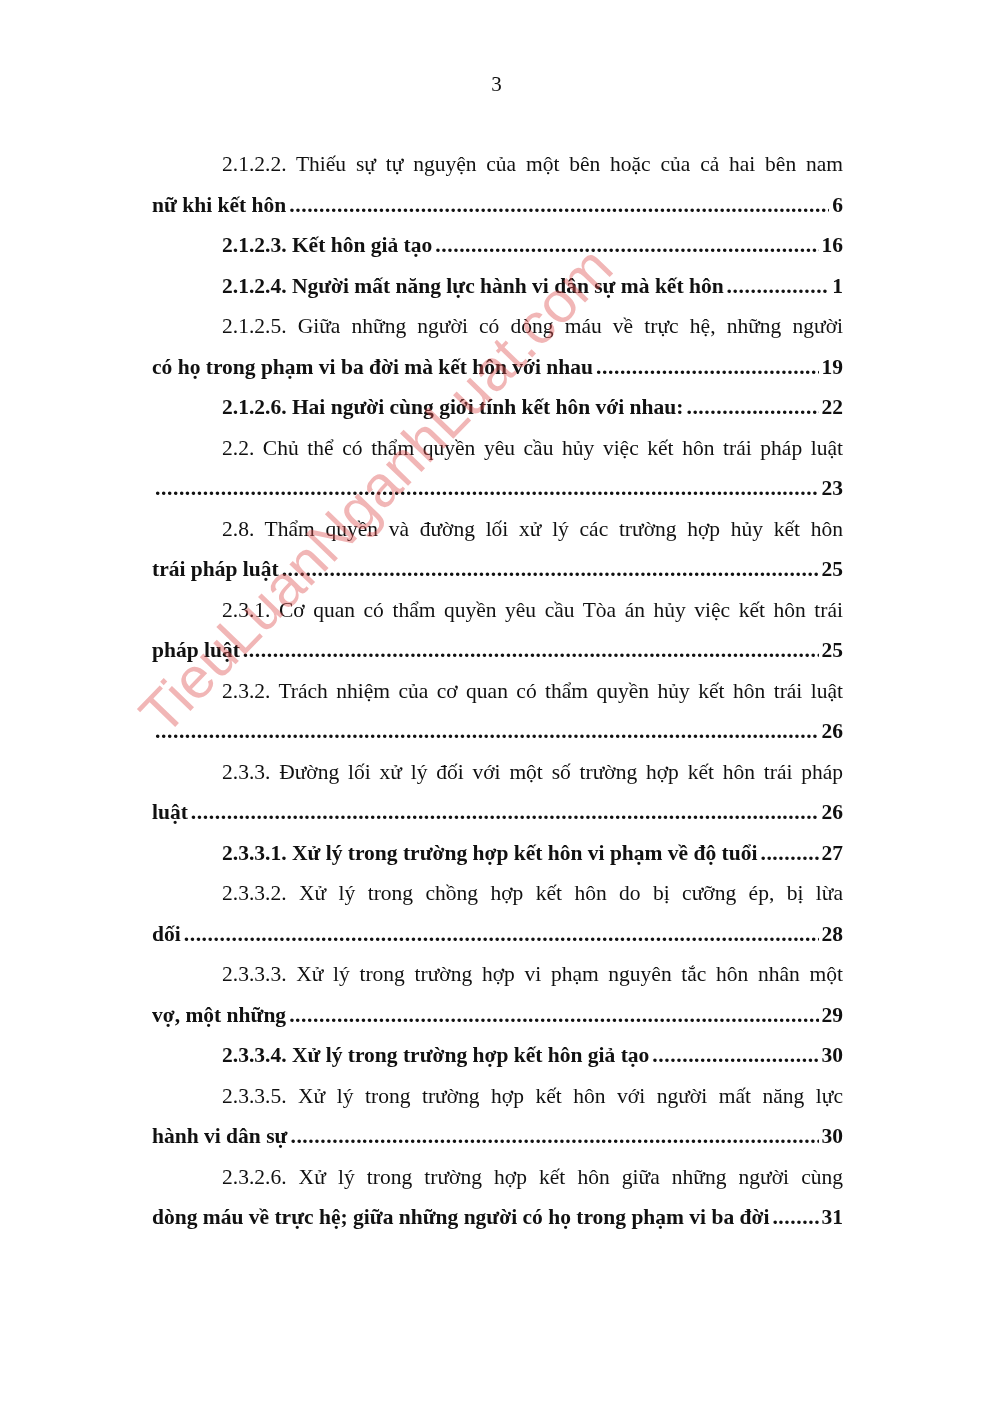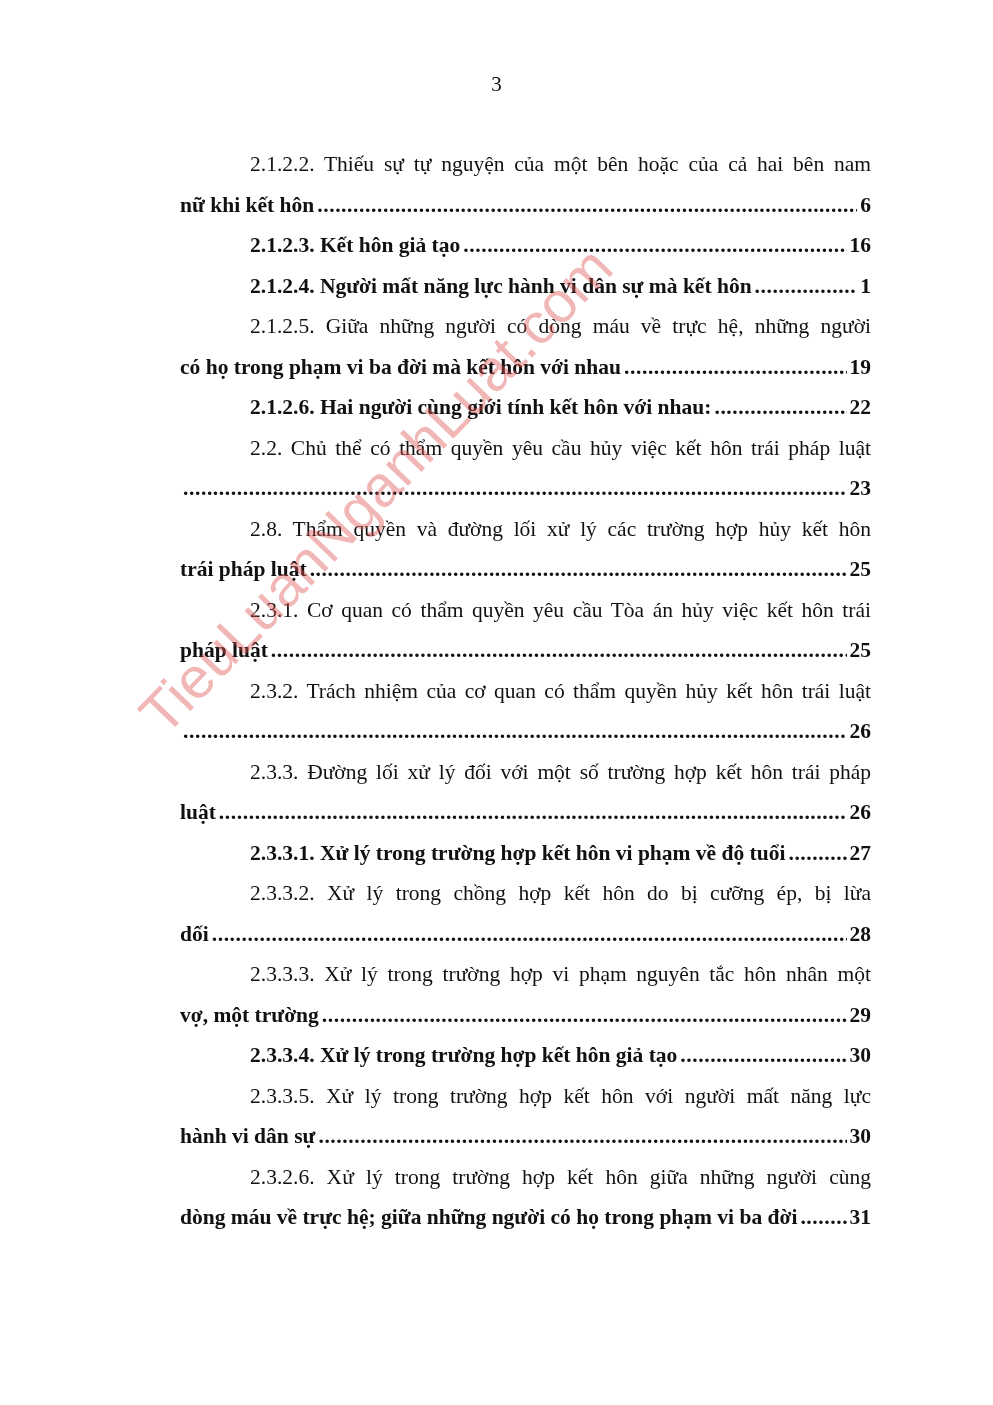--- a/index.html
+++ b/index.html
@@ -1,20 +1,20 @@
 <!DOCTYPE html>
 <html><head>
 <meta charset="utf-8">
 <style>
   html, body { margin: 0; padding: 0; background: #ffffff; }
   body { width: 993px; height: 1405px; position: relative; overflow: hidden;
          font-family: "Liberation Serif", "DejaVu Serif", serif; color: #111111; }
   .page-number { position: absolute; top: 70px; left: 0; width: 993px; text-align: center;
                  font-size: 21px; line-height: 28px; }
-  .toc { position: absolute; top: 144px; left: 152px; width: 691px; margin-left: 28px; }
+  .toc { position: absolute; top: 144px; left: 152px; width: 691px; }
   .entry { position: relative; }
   .line { height: 40.5px; line-height: 40.5px; font-size: 21.5px; white-space: nowrap; }
   .line.first { padding-left: 70px; text-align: justify; text-align-last: justify; }
   .line.last { display: flex; align-items: baseline; font-weight: bold; }
   .line.last.indented { padding-left: 70px; }
   .lead-text { flex: 0 0 auto; }
   .leader { flex: 1 1 auto; overflow: hidden; white-space: nowrap; margin: 0 3px; letter-spacing: 0.6px; }
   .leader::before { content: "..............................................................................................................................................................................................................................................................."; }
   .page-ref { flex: 0 0 auto; }
   .watermark { position: absolute; left: 150px; top: 690px; font-family: "Liberation Sans", "DejaVu Sans", sans-serif;
@@ -115,21 +115,21 @@
       <div class="line first">2.3.3.2. Xử lý trong chồng hợp kết hôn do bị cưỡng ép, bị lừa</div>
       <div class="line last">
         <span class="lead-text">dối</span>
         <span class="leader"></span>
         <span class="page-ref">28</span>
       </div>
     </div>
     <div class="entry">
       <div class="line first">2.3.3.3. Xử lý trong trường hợp vi phạm nguyên tắc hôn nhân một</div>
       <div class="line last">
-        <span class="lead-text">vợ, một trường</span>
+        <span class="lead-text">vợ, một những</span>
         <span class="leader"></span>
         <span class="page-ref">29</span>
       </div>
     </div>
     <div class="entry">
       <div class="line last indented">
         <span class="lead-text">2.3.3.4. Xử lý trong trường hợp kết hôn giả tạo</span>
         <span class="leader"></span>
         <span class="page-ref">30</span>
       </div>

